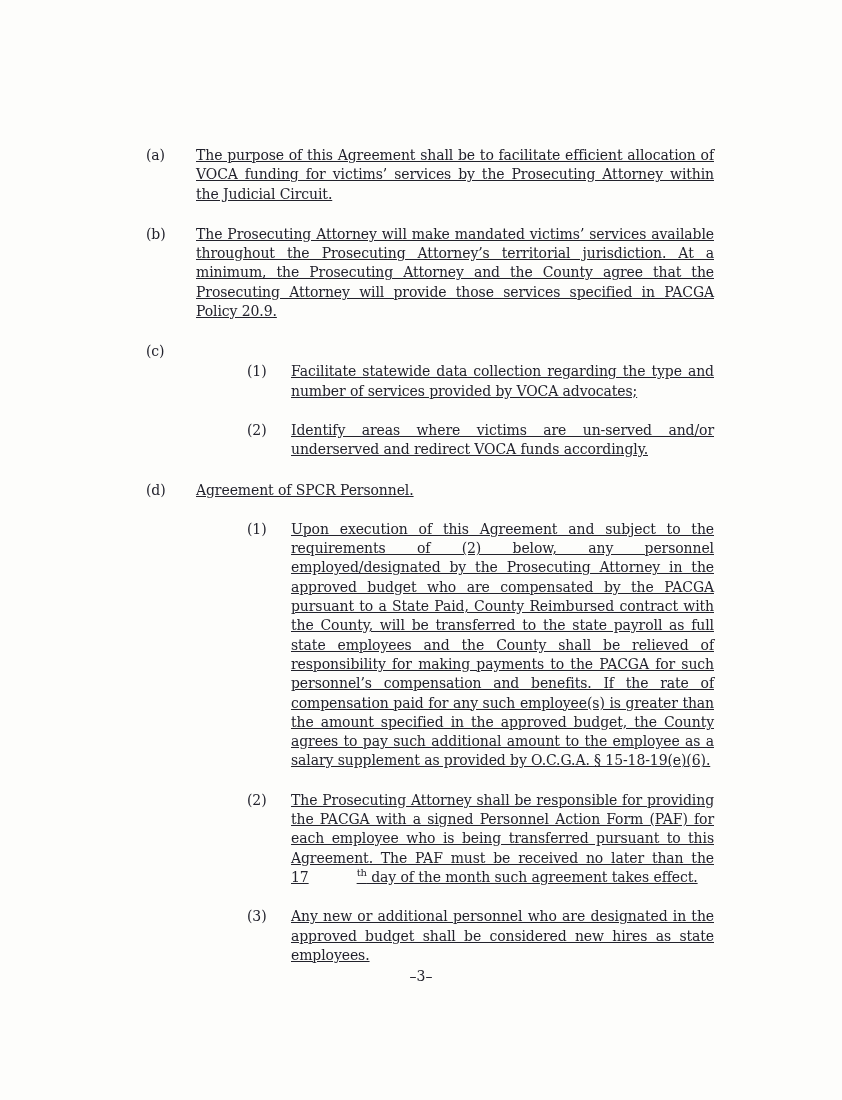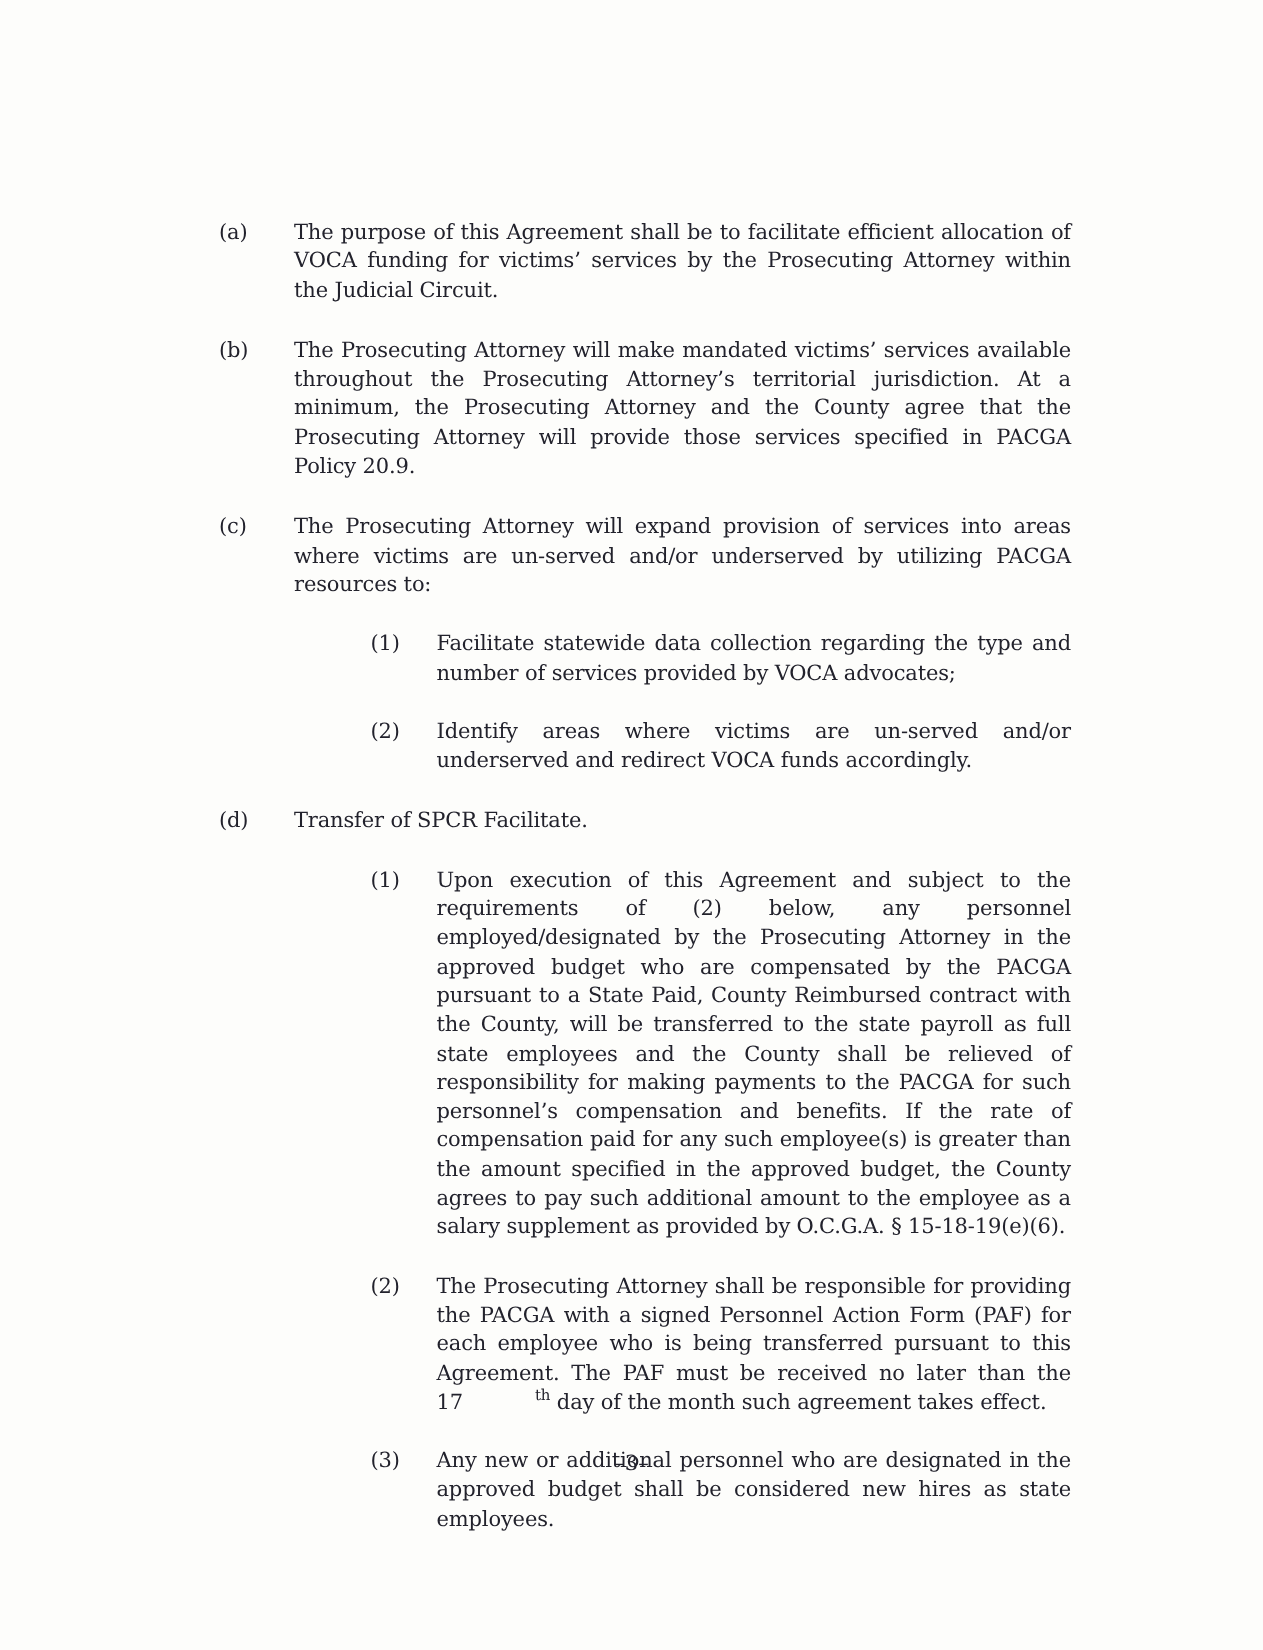--- a/index.html
+++ b/index.html
@@ -30,20 +30,21 @@
     width: 50px;
     flex-shrink: 0;
   }
   .section > .clause-body {
     flex: 1;
     min-width: 0;
   }
   .para {
     margin: 0;
     text-align: justify;
+    text-decoration: underline;
   }
   .subitem {
     display: flex;
     margin-top: 20px;
     margin-left: 51px;
   }
   .subitem > .sub-label {
     width: 44px;
     flex-shrink: 0;
   }
@@ -78,38 +79,37 @@
     <div class="section">
       <div class="clause-label">(b)</div>
       <div class="clause-body">
         <p class="para">The Prosecuting Attorney will make mandated victims’ services available throughout the Prosecuting Attorney’s territorial jurisdiction.  At a minimum, the Prosecuting Attorney and the County agree that the Prosecuting Attorney will provide those services specified in PACGA Policy 20.9.</p>
       </div>
     </div>
 
     <div class="section">
       <div class="clause-label">(c)</div>
       <div class="clause-body">
-        <p class="para">The Prosecuting Attorney will expand provision of services into areas where victims are un-served and/or underserved by utilizing PACGA resources to:</p>
 
         <div class="subitem">
           <div class="sub-label">(1)</div>
           <p class="para">Facilitate statewide data collection regarding the type and number of services provided by VOCA advocates;</p>
         </div>
 
         <div class="subitem">
           <div class="sub-label">(2)</div>
           <p class="para">Identify areas where victims are un-served and/or underserved and redirect VOCA funds accordingly.</p>
         </div>
       </div>
     </div>
 
     <div class="section">
       <div class="clause-label">(d)</div>
       <div class="clause-body">
-        <p class="para">Transfer of SPCR Facilitate.</p>
+        <p class="para">Agreement of SPCR Personnel.</p>
 
         <div class="subitem">
           <div class="sub-label">(1)</div>
           <p class="para">Upon execution of this Agreement and subject to the requirements of (2) below, any personnel employed/designated by the Prosecuting Attorney in the approved budget who are compensated by the PACGA pursuant to a State Paid, County Reimbursed contract with the County, will be transferred to the state payroll as full state employees and the County shall be relieved of responsibility for making payments to the PACGA for such personnel’s compensation and benefits.  If the rate of compensation paid for any such employee(s) is greater than the amount specified in the approved budget, the County agrees to pay such additional amount to the employee as a salary supplement as provided by O.C.G.A. § 15-18-19(e)(6).</p>
         </div>
 
         <div class="subitem">
           <div class="sub-label">(2)</div>
           <p class="para"><span>The Prosecuting Attorney shall be responsible for providing the PACGA with a signed Personnel Action Form (PAF) for each employee who is being transferred pursuant to this Agreement. The PAF must be received no later than the 17</span><sup>th</sup><span> day of the month such agreement takes effect.</span></p>
         </div>

